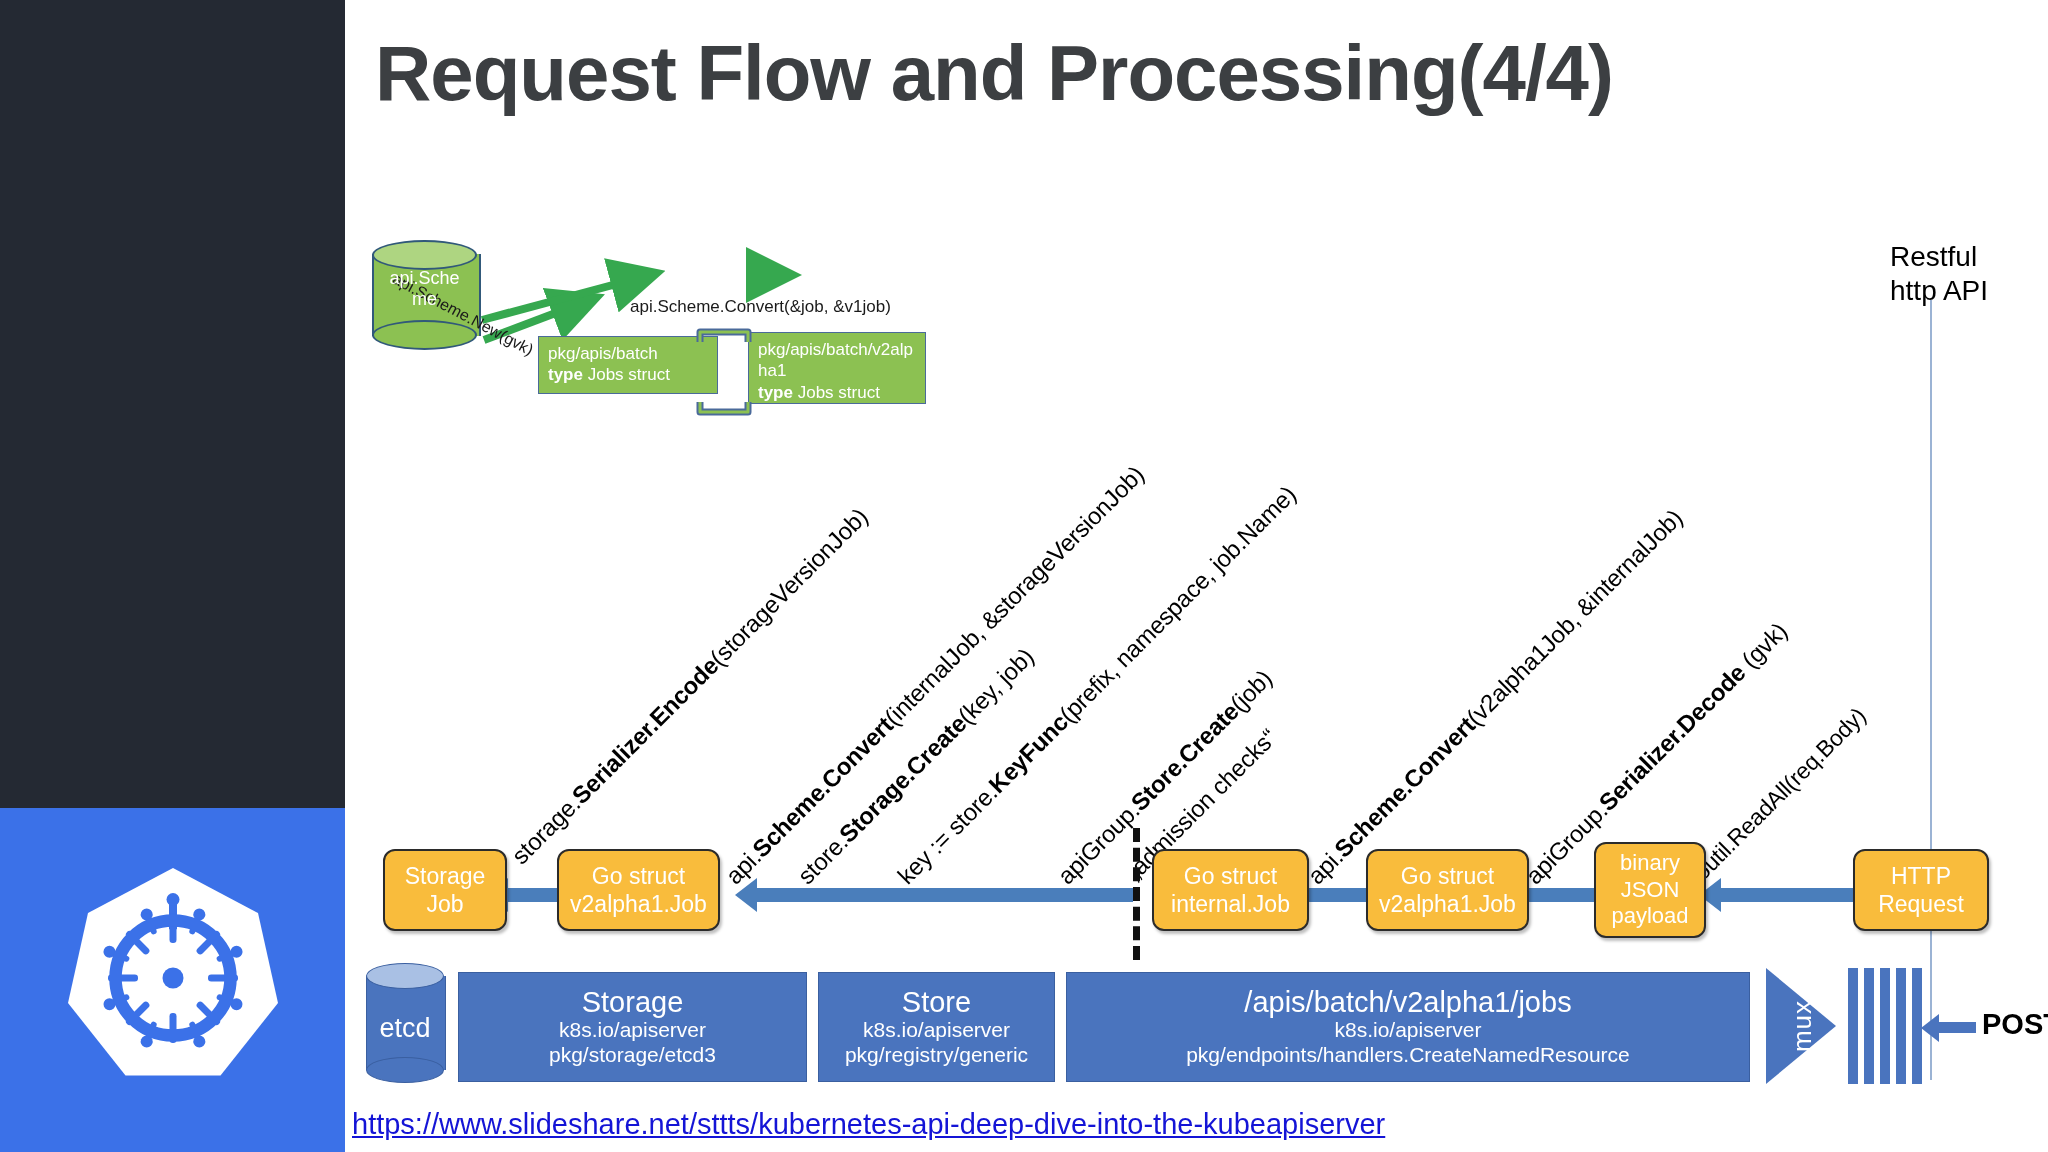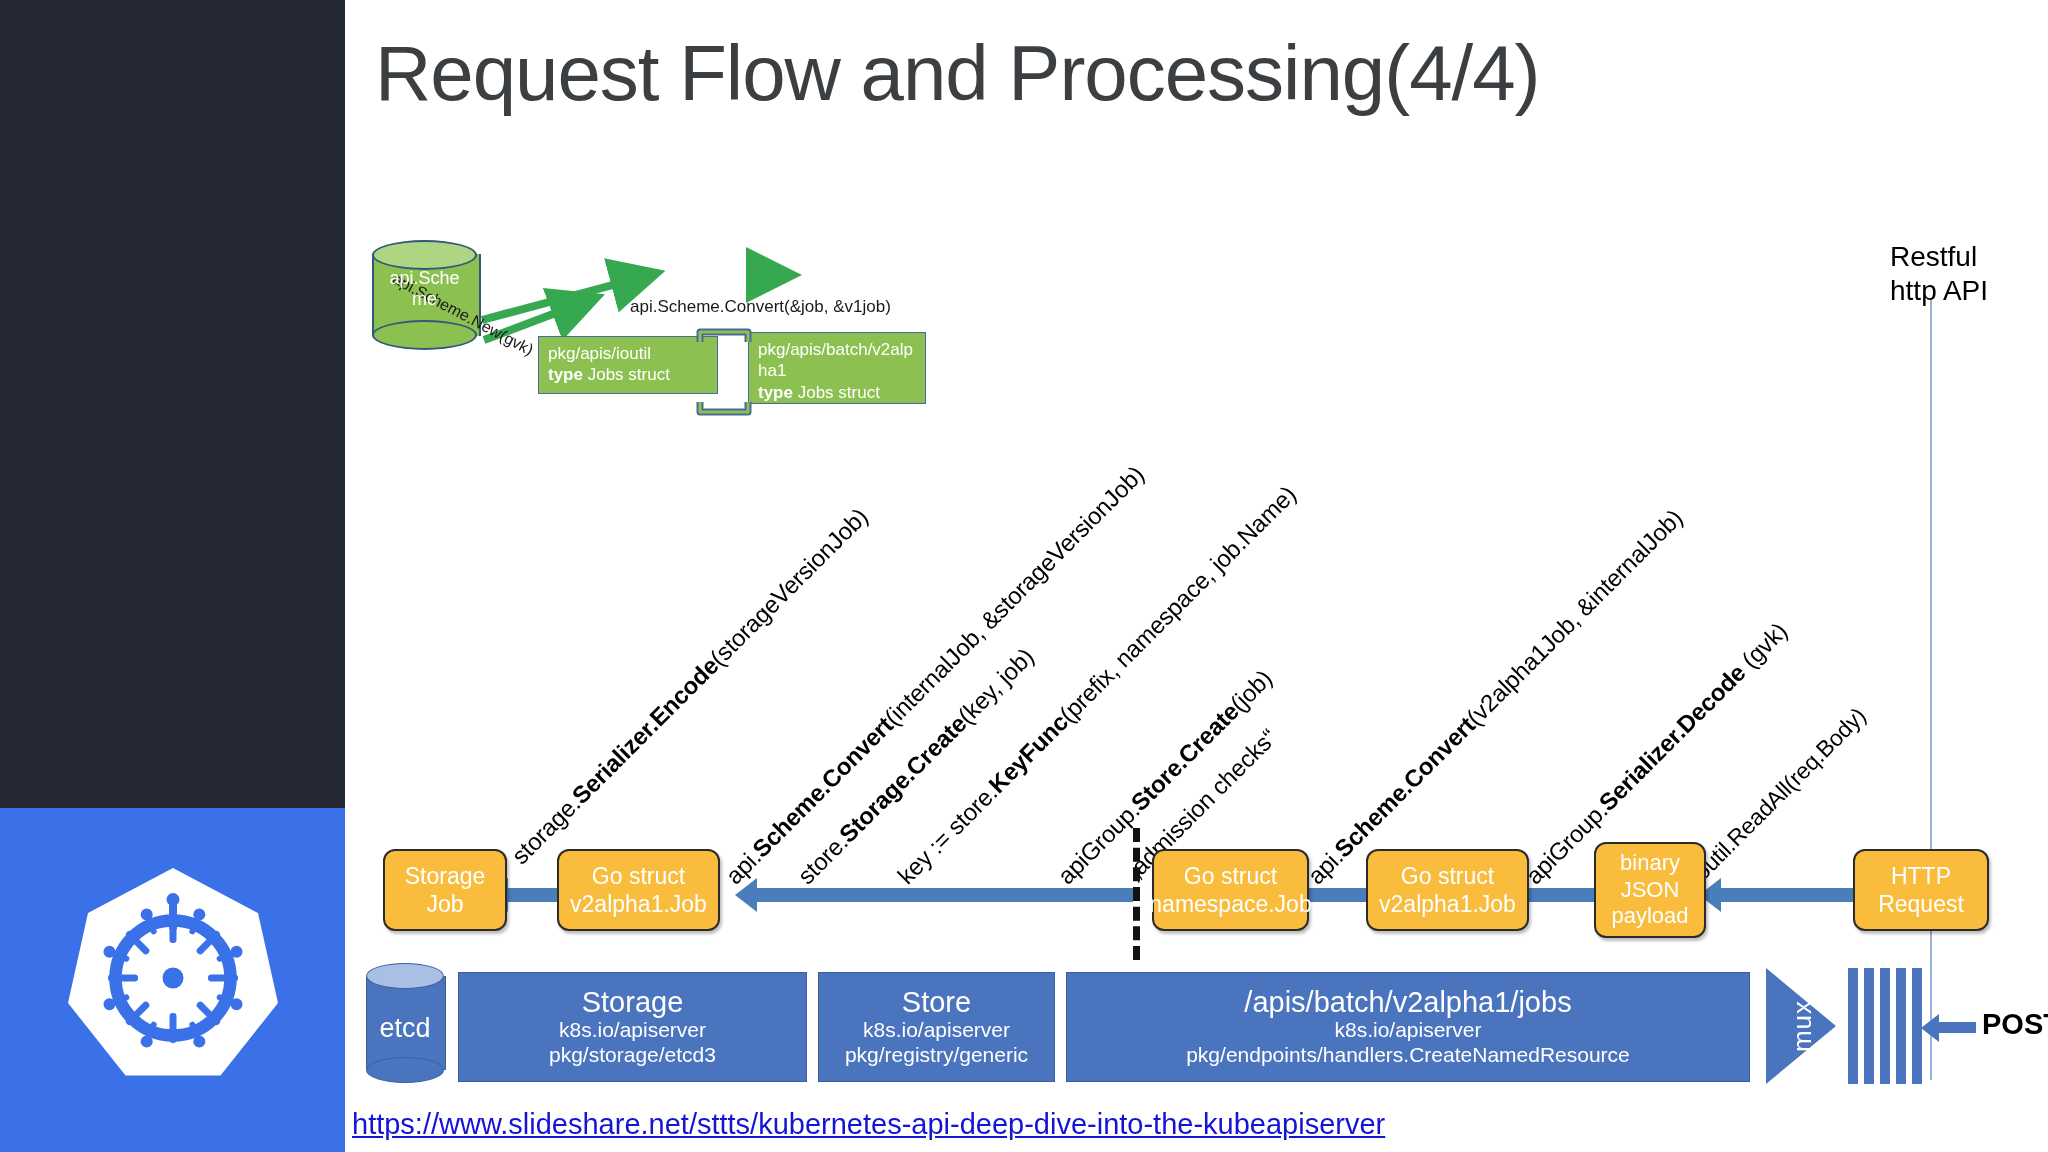--- a/index.html
+++ b/index.html
@@ -14,21 +14,21 @@
 
   
   .rail{position:absolute;left:0;top:0;width:345px;height:1152px;}
   .rail-dark{position:absolute;left:0;top:0;width:345px;height:808px;background:#242933;}
   .rail-blue{position:absolute;left:0;top:808px;width:345px;height:344px;background:#3b71e8;}
   .k8s-logo{position:absolute;left:50%;top:50%;transform:translate(-50%,-50%);}
 
   
   .title{
     position:absolute;left:375px;top:28px;
-    font-size:78px;font-weight:normal;color:#3c3f42;
+    font-size:78px;font-weight:bold;color:#3c3f42;
     letter-spacing:-1px;white-space:nowrap;
     font-family:"Liberation Sans", sans-serif;
   }
 
   
   .cyl{position:absolute;}
   .cyl .body{position:absolute;left:0;top:14px;width:100%;height:calc(100% - 28px);
     background:#8cc152;border-left:2px solid #31597a;border-right:2px solid #31597a;}
   .cyl .top{position:absolute;left:0;top:0;width:100%;height:30px;border-radius:50%;
     background:#aed581;border:2px solid #31597a;box-sizing:border-box;}
@@ -216,21 +216,21 @@
     <line x1="124" y1="125" x2="230" y2="85" stroke="#36a84f" stroke-width="8" marker-end="url(#garrow)"></line>
     <line x1="122" y1="105" x2="290" y2="60" stroke="#36a84f" stroke-width="8" marker-end="url(#garrow)"></line>
     <line x1="388" y1="60" x2="426" y2="60" stroke="#36a84f" stroke-width="8" marker-end="url(#garrow)"></line>
   </svg>
 
   <div class="grn-lbl-rot" style="left:398px;top:270px;transform:rotate(28deg);">api.Scheme.New(gvk)</div>
 
   <div class="grn-lbl" style="left:630px;top:297px;">api.Scheme.Convert(&amp;job, &amp;v1job)</div>
 
   <div class="gbox" style="left:538px;top:336px;width:180px;height:58px;">
-    <div>pkg/apis/ioutil</div>
+    <div>pkg/apis/batch</div>
     <div><b>type</b><span> Jobs struct</span></div>
   </div>
 
   <div class="gbox" style="left:748px;top:332px;width:178px;height:72px;">
     <div>pkg/apis/batch/v2alp</div>
     <div>ha1</div>
     <div><b>type</b><span> Jobs struct</span></div>
   </div>
 
   <svg style="position:absolute;left:690px;top:330px;width:120px;height:100px;overflow:visible;pointer-events:none;">
@@ -303,21 +303,21 @@
   <div class="obox" style="left:557px;top:849px;width:163px;height:82px;">
     <div>
       <span>Go struct</span>
       <span>v2alpha1.Job</span>
     </div>
   </div>
 
   <div class="obox" style="left:1152px;top:849px;width:157px;height:82px;">
     <div>
       <span>Go struct</span>
-      <span>namespace.Job</span>
+      <span>internal.Job</span>
     </div>
   </div>
 
   <div class="obox" style="left:1366px;top:849px;width:163px;height:82px;">
     <div>
       <span>Go struct</span>
       <span>v2alpha1.Job</span>
     </div>
   </div>
 

